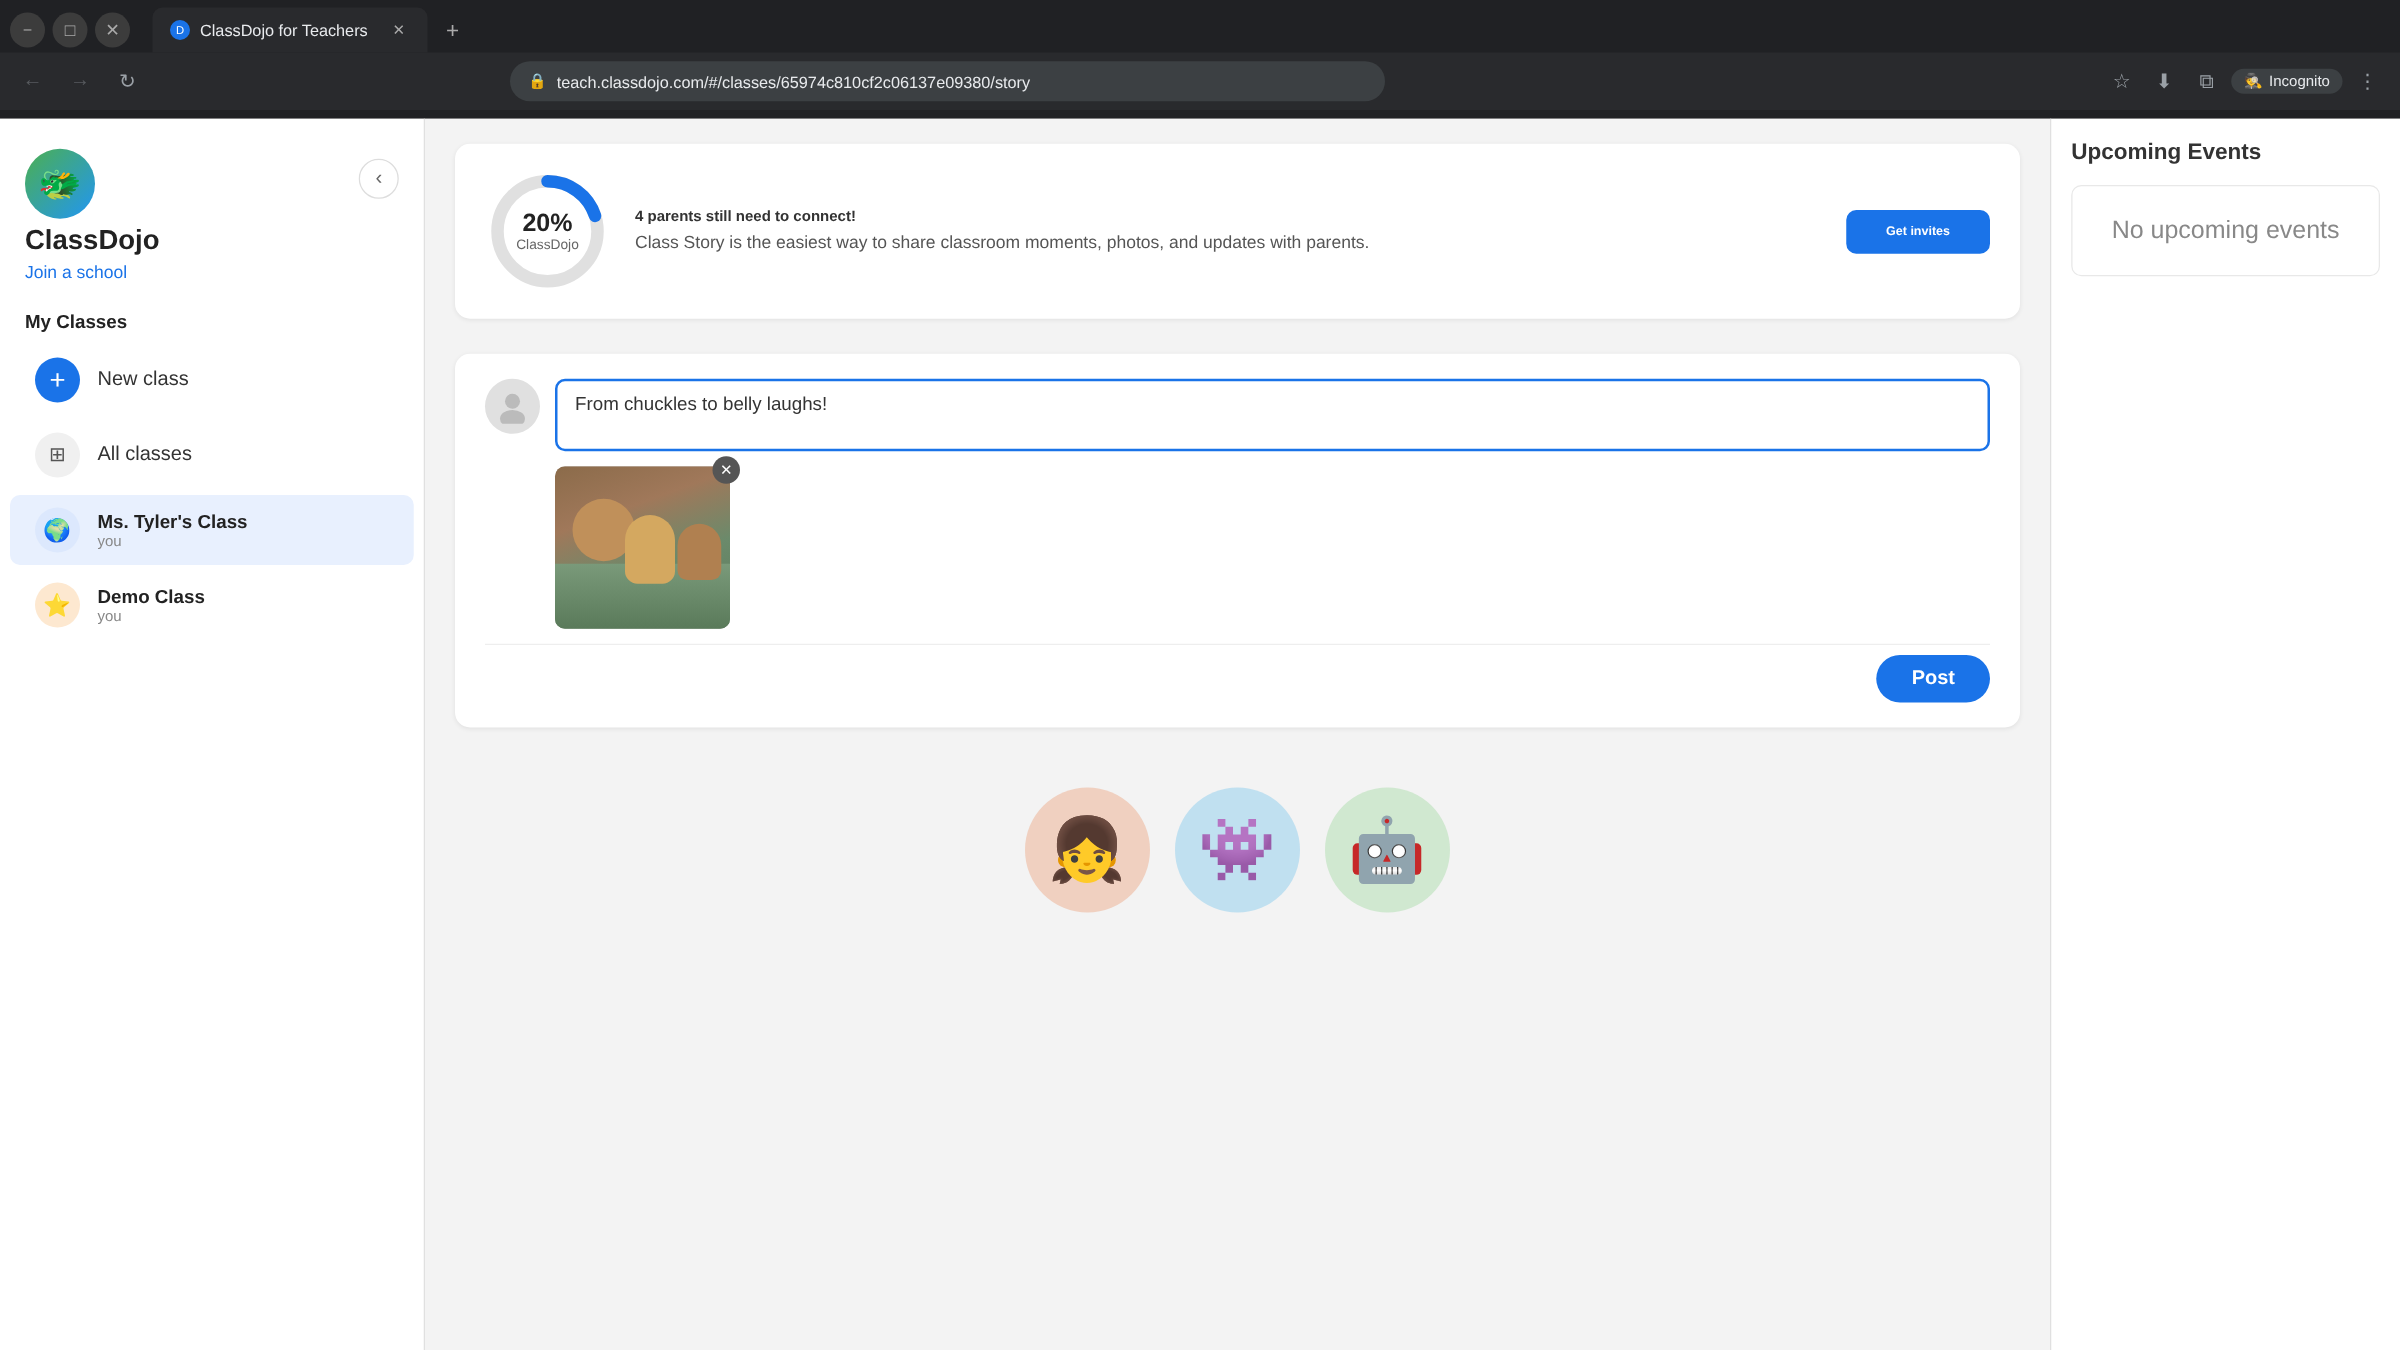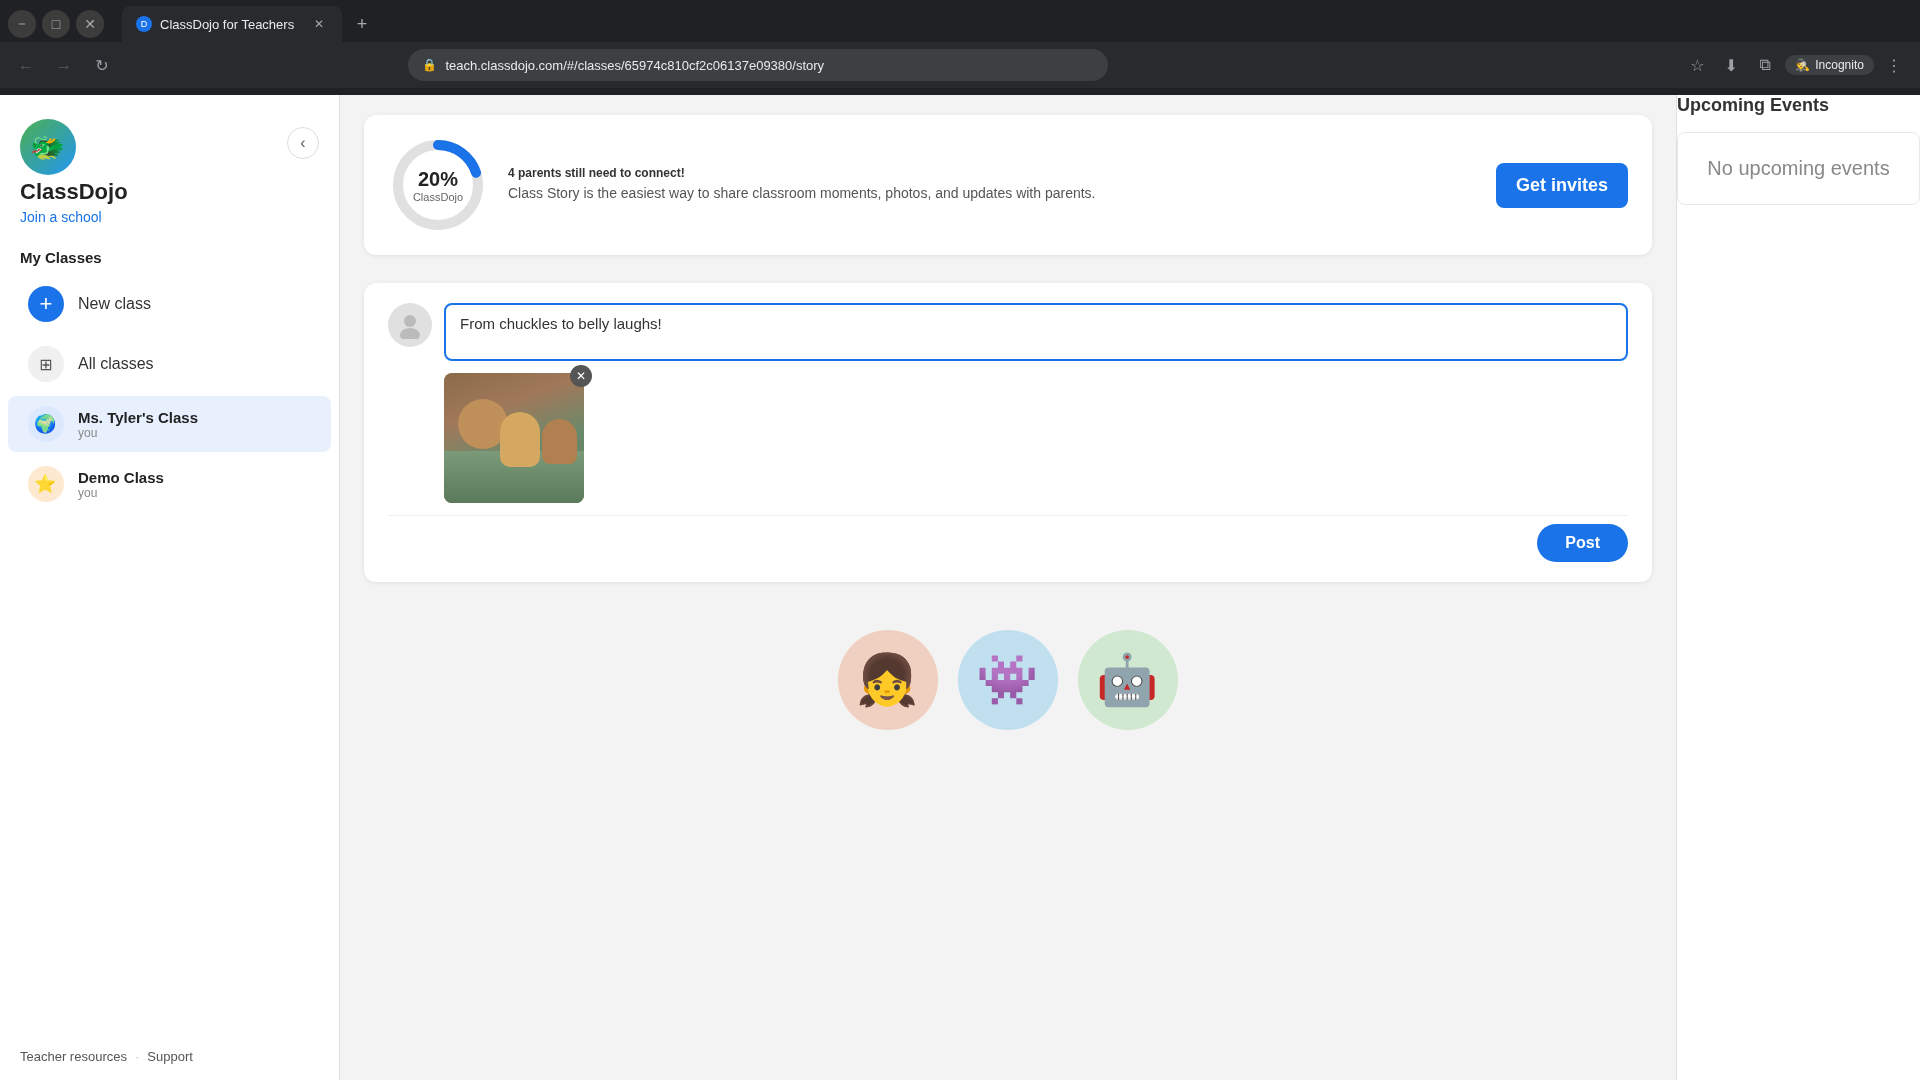--- a/index.html
+++ b/index.html
@@ -363,22 +363,22 @@
     .connect-desc {
       font-size: 14px;
       color: #555;
       line-height: 1.4;
     }
     .get-invites-btn {
       background: #1a73e8;
       color: white;
       border: none;
       border-radius: 8px;
-      padding: 12px 20px;
-      font-size: 18px;
+      padding: 12px 32px;
+      font-size: 10px;
       font-weight: 600;
       cursor: pointer;
       flex-shrink: 0;
     }
 
     
     .post-card {
       background: white;
       border-radius: 12px;
       padding: 20px 24px;
@@ -479,24 +479,25 @@
       height: 100px;
       border-radius: 50%;
       display: flex;
       align-items: center;
       justify-content: center;
       font-size: 50px;
     }
 
     
     .right-panel {
-      width: 244px;
+      width: 280px;
       background: white;
       border-left: 1px solid #e0e0e0;
       flex-shrink: 0;
+      padding: 16px;
     }
     .upcoming-title {
       font-size: 18px;
       font-weight: 700;
       color: #333;
       margin-bottom: 16px;
     }
     .no-events {
       text-align: center;
       padding: 24px 16px;
@@ -582,25 +583,20 @@
     </div>
 
     <div class="sidebar-item">
       <div class="class-avatar" style="background:#fde8d0;">⭐</div>
       <div class="class-info">
         <span class="class-name">Demo Class</span>
         <span class="class-sub">you</span>
       </div>
     </div>
 
-    <div class="sidebar-footer">
-      <span class="footer-link">Teacher resources</span>
-      <span class="footer-sep">·</span>
-      <span class="footer-link">Support</span>
-    </div>
   </div>
 
   <div class="main-content">
 
     <div class="connect-card">
       <div class="progress-ring">
         <svg width="100" height="100" viewBox="0 0 100 100">
           <circle cx="50" cy="50" r="40" fill="none" stroke="#e0e0e0" stroke-width="10"></circle>
           <circle cx="50" cy="50" r="40" fill="none" stroke="#1a73e8" stroke-width="10" stroke-dasharray="251.2" stroke-dashoffset="200.96" stroke-linecap="round"></circle>
         </svg>

